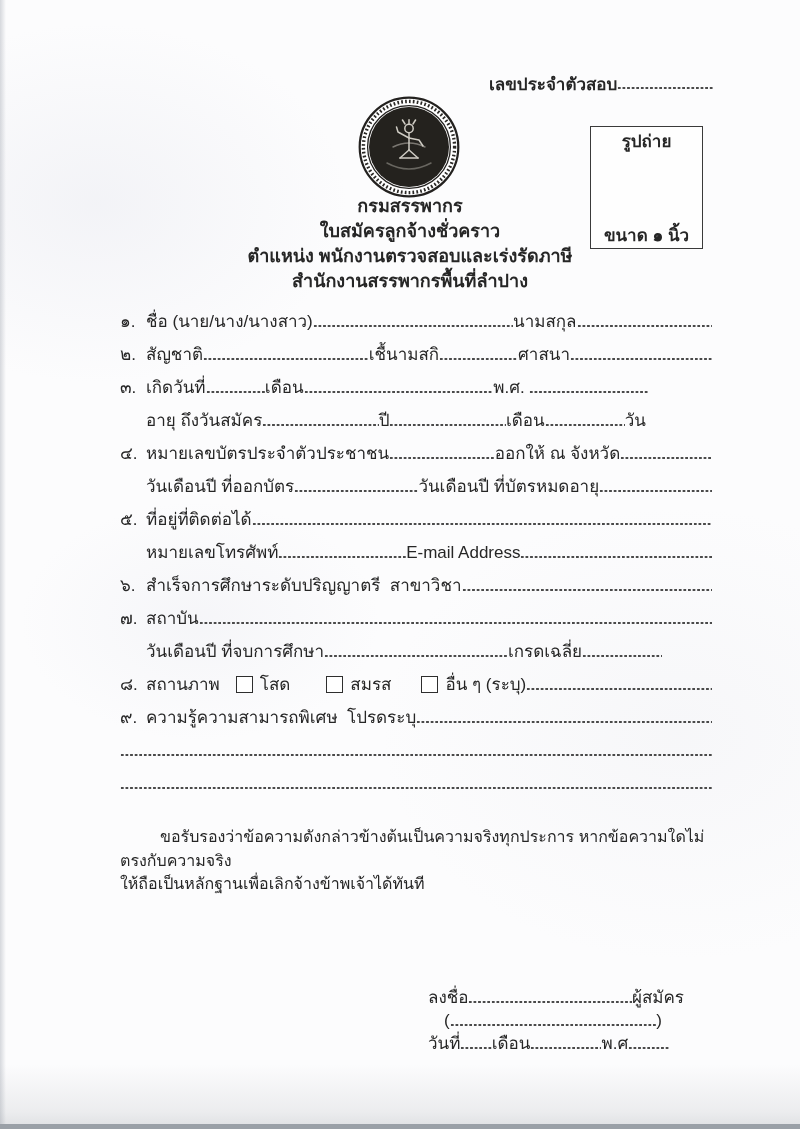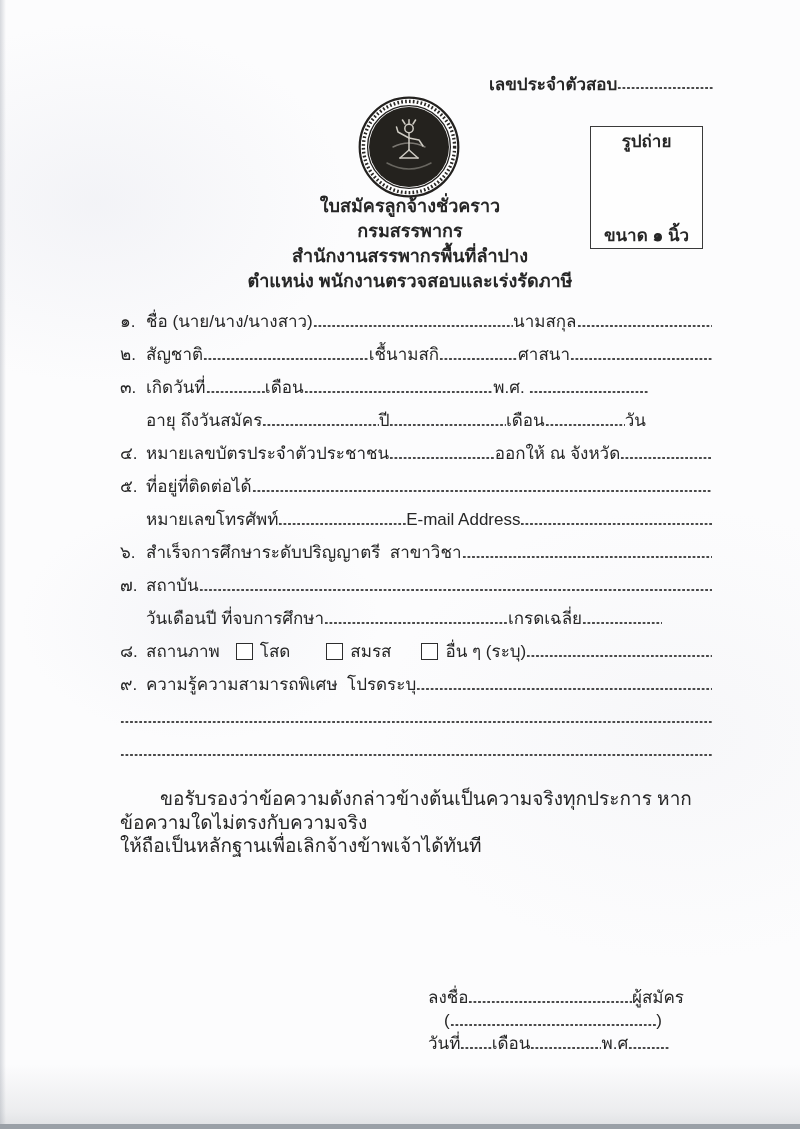--- a/index.html
+++ b/index.html
@@ -35,21 +35,21 @@
   .row{display:flex;height:33px;align-items:flex-end;}
   .row .num{width:26px;flex:0 0 26px;}
   .txt{white-space:pre;padding-bottom:4px;line-height:1.1;}
   .dots{height:4px;align-self:flex-end;margin-bottom:8px;
     background-image:radial-gradient(circle, #4a4a4a 1.15px, rgba(0,0,0,0) 1.5px);
     background-size:4.6px 4px;background-position:0 50%;background-repeat:repeat-x;}
   .sp{flex:0 0 auto;}
   .cb{flex:0 0 auto;width:15px;height:15px;border:1.7px solid #2e2e2e;background:#fff;
     align-self:flex-end;margin:0 7px 6px 0;}
 
-  .certify{position:absolute;left:120px;top:787px;width:596px;font-size:19px;line-height:23.5px;}
+  .certify{position:absolute;left:120px;top:825px;width:596px;font-size:16px;line-height:23.5px;}
   .certify .l1{text-indent:40px;}
 
   .signature{position:absolute;left:428px;top:988px;width:256px;font-size:17px;}
   .sig-row{display:flex;height:23px;align-items:flex-end;}
   .sig-row .txt{padding-bottom:3px;}
   .sig-row .dots{margin-bottom:7px;}
   .sig-row.paren{margin-left:16px;width:218px;}
   .sig-row.daterow{padding-right:14px;}
   .grow{flex:1 1 auto;}
 </style>
@@ -87,24 +87,24 @@
       </g>
     </svg>
   </div>
 
   <div class="photo-box">
     <div>รูปถ่าย</div>
     <div>ขนาด ๑ นิ้ว</div>
   </div>
 
   <div class="title-block">
+    <div>กรมสรรพากร</div>
     <div>ใบสมัครลูกจ้างชั่วคราว</div>
-    <div>กรมสรรพากร</div>
+    <div>ตำแหน่ง พนักงานตรวจสอบและเร่งรัดภาษี</div>
     <div>สำนักงานสรรพากรพื้นที่ลำปาง</div>
-    <div>ตำแหน่ง พนักงานตรวจสอบและเร่งรัดภาษี</div>
   </div>
 
   <div class="form-body">
       <div class="row">
         <span class="num txt">๑.</span>
         <span class="txt">ชื่อ (นาย/นาง/นางสาว)</span>
         <span class="dots" style="flex: 1.7 1 auto;"></span>
         <span class="txt">นามสกุล</span>
         <span class="dots" style="flex: 1.15 1 auto;"></span>
       </div>
@@ -136,20 +136,27 @@
         <span class="txt">เดือน</span>
         <span class="dots" style="flex: 1 1 auto;"></span>
         <span class="txt">วัน</span>
         <span class="sp" style="width: 66px;"></span>
       </div>
       <div class="row">
         <span class="num txt">๔.</span>
         <span class="txt">หมายเลขบัตรประจำตัวประชาชน</span>
         <span class="dots" style="flex: 1.15 1 auto;"></span>
         <span class="txt">ออกให้ ณ จังหวัด</span>
+        <span class="dots" style="flex: 1 1 auto;"></span>
+      </div>
+      <div class="row">
+        <span class="num txt"></span>
+        <span class="txt">วันเดือนปี ที่ออกบัตร</span>
+        <span class="dots" style="flex: 1.1 1 auto;"></span>
+        <span class="txt">วันเดือนปี ที่บัตรหมดอายุ</span>
         <span class="dots" style="flex: 1 1 auto;"></span>
       </div>
       <div class="row">
         <span class="num txt">๕.</span>
         <span class="txt">ที่อยู่ที่ติดต่อได้</span>
         <span class="dots" style="flex: 1 1 auto;"></span>
       </div>
       <div class="row">
         <span class="num txt"></span>
         <span class="txt">หมายเลขโทรศัพท์</span>

